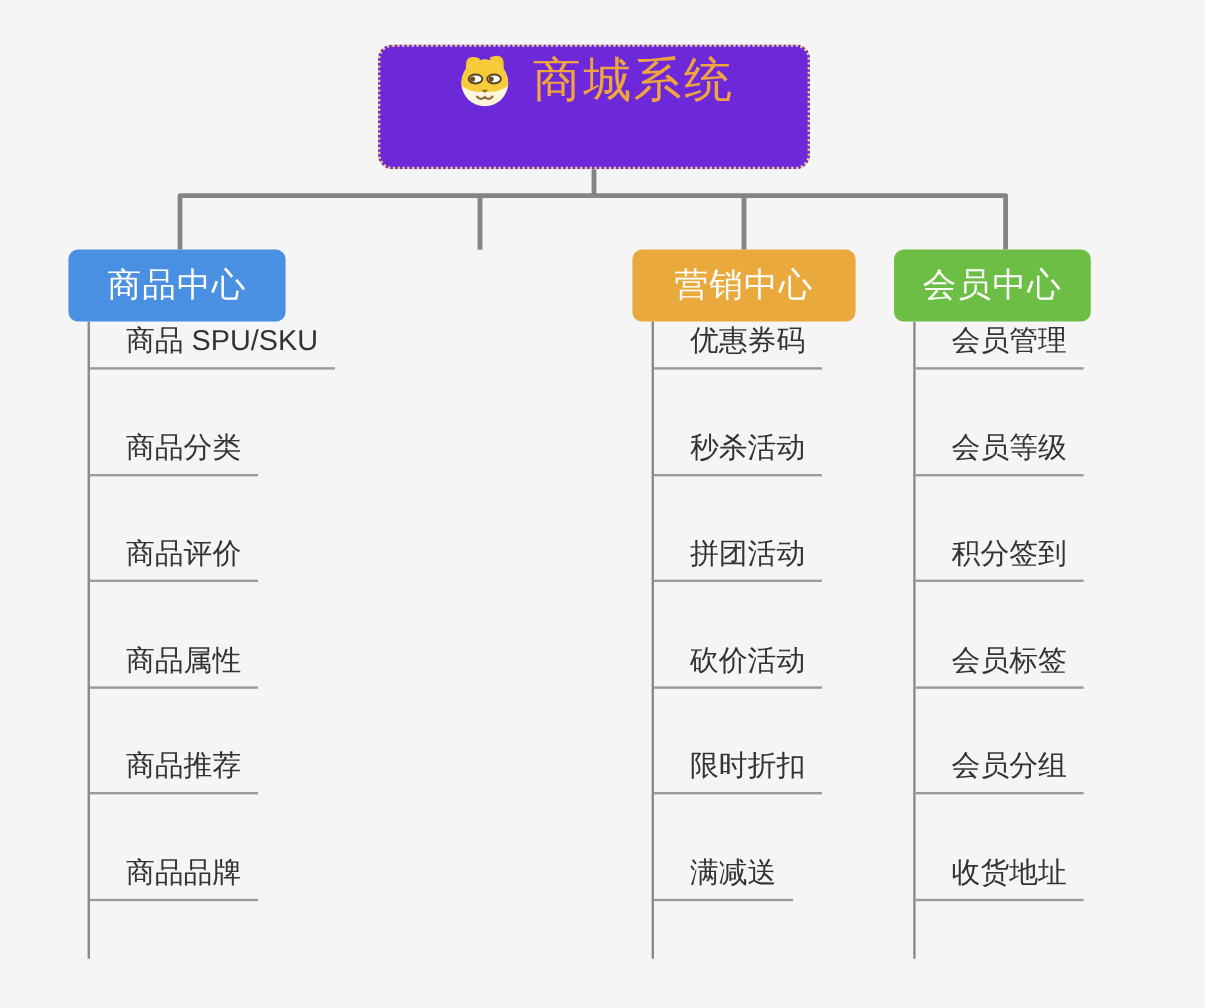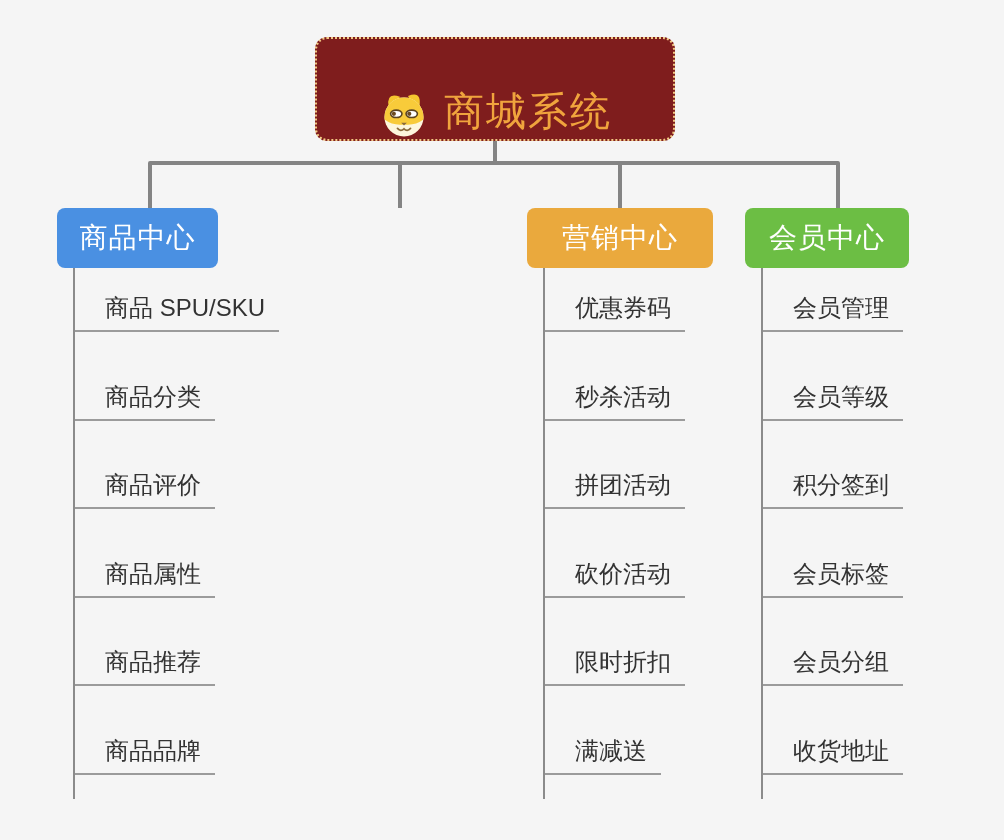--- a/index.html
+++ b/index.html
@@ -26,24 +26,24 @@
   }
   svg.connectors path{
     fill:none;
     stroke:var(--connector);
     stroke-width:4;
     stroke-linejoin:round;
   }
   .root-node{
     position:absolute;left:315px;top:37px;
     width:360px;height:104px;
-    background:#7f1d1d;
+    background:#6d28d9;
     border:2px dotted var(--root-border);
     border-radius:12px;
-    display:flex;align-items:flex-end;justify-content:center;
+    display:flex;align-items:flex-start;justify-content:center;
     gap:14px;
   }
   .doge{width:52px;height:52px;display:inline-flex;}
   .root-title{
     font-size:40px;
     color:var(--root-text);
     letter-spacing:2px;
     white-space:nowrap;
   }
   .branch{position:absolute;top:208px;}
@@ -59,32 +59,32 @@
     white-space:nowrap;
   }
   .branch-items{
     margin-left:16px;
     border-left:2px solid var(--spine);
     height:531px; 
   }
   .leaf-row{
     height:88.5px;
     display:flex;
-    align-items:center;
+    align-items:flex-start;
   }
   .leaf-label{
     display:inline-block;
     border-bottom:2px solid var(--underline);
     padding:0 14px 6px 30px;
     font-size:24px;
     color:var(--leaf-text);
     white-space:nowrap;
   }
   
-  .b0{left:57px;}  .b0 .branch-box{width:161px;}
+  .b0{left:57px;}  .b0 .branch-box{width:181px;}
   .b1{left:307px;} .b1 .branch-box{width:187px;}
   .b2{left:527px;} .b2 .branch-box{width:186px;}
   .b3{left:745px;} .b3 .branch-box{width:164px;}
 </style>
 </head>
 <body>
 
 <div class="canvas">
 
   <svg class="connectors" viewBox="0 0 1004 840" xmlns="http://www.w3.org/2000/svg">

